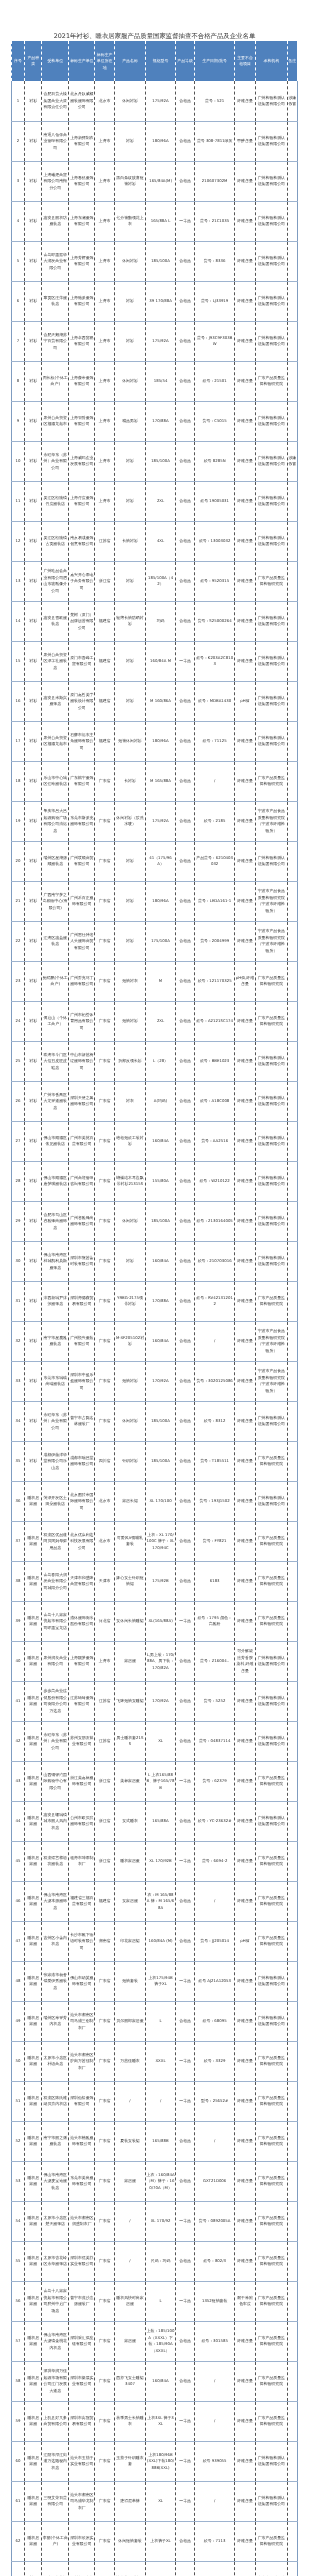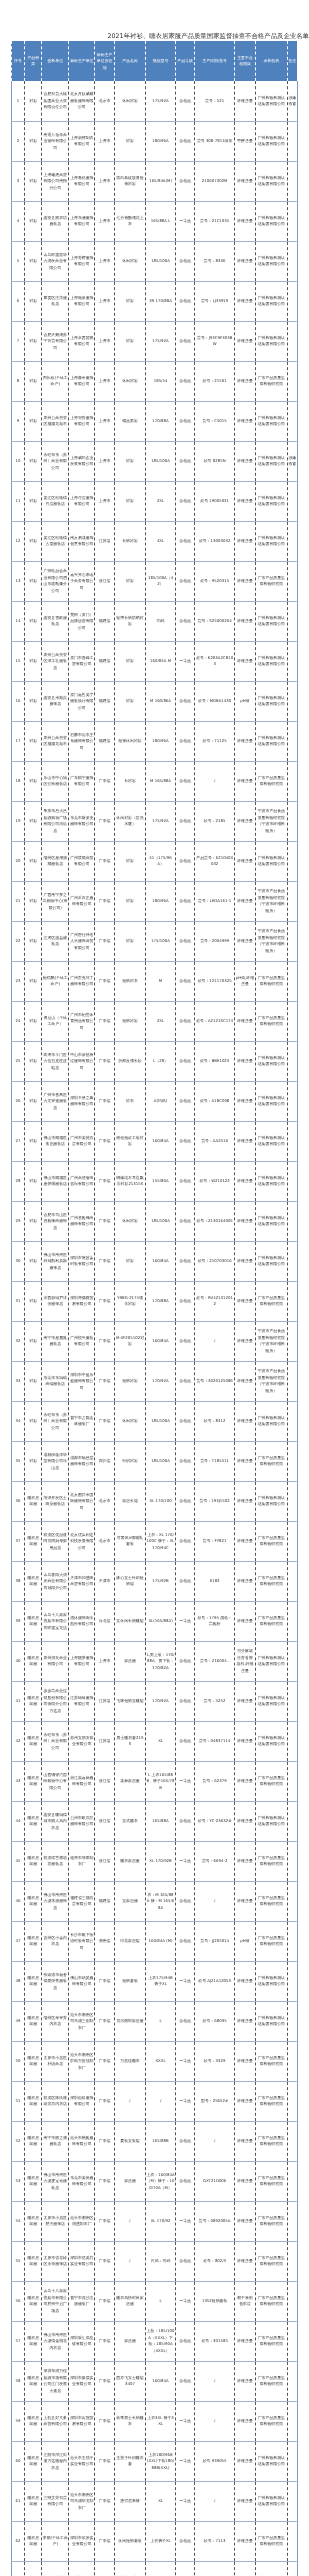--- a/index.html
+++ b/index.html
@@ -1,20 +1,20 @@
 <!DOCTYPE html>
 <html style="font-size:8.2px"><head>
 <meta charset="utf-8">
 <style>
   html, body { margin: 0; padding: 0; background: #ffffff; }
   body { width: 309px; font-family: "DejaVu Sans", "Liberation Sans", sans-serif; color: #333; }
   .page { width: 309px; position: relative; }
   .top-space { height: 31px; }
   .doc-title {
-    text-align: right; font-size: 6.4px; color: #333;
+    text-align: center; font-size: 6.4px; color: #333;
     height: 10.3px; line-height: 10.3px; margin-top: 0; margin-bottom: 0;
   }
   table.report {
     border-collapse: collapse; margin-left: 10.8px; width: 287px;
     table-layout: fixed; font-size: 3.9px; line-height: 6.5px;
   }
   table.report th {
     background: #4f81bd; color: #ffffff; font-weight: normal;
     border-right: 0.5px dashed #ffffff; border-left: 0.5px dashed #ffffff;
     padding: 1px 0.5px; text-align: center; vertical-align: middle;

